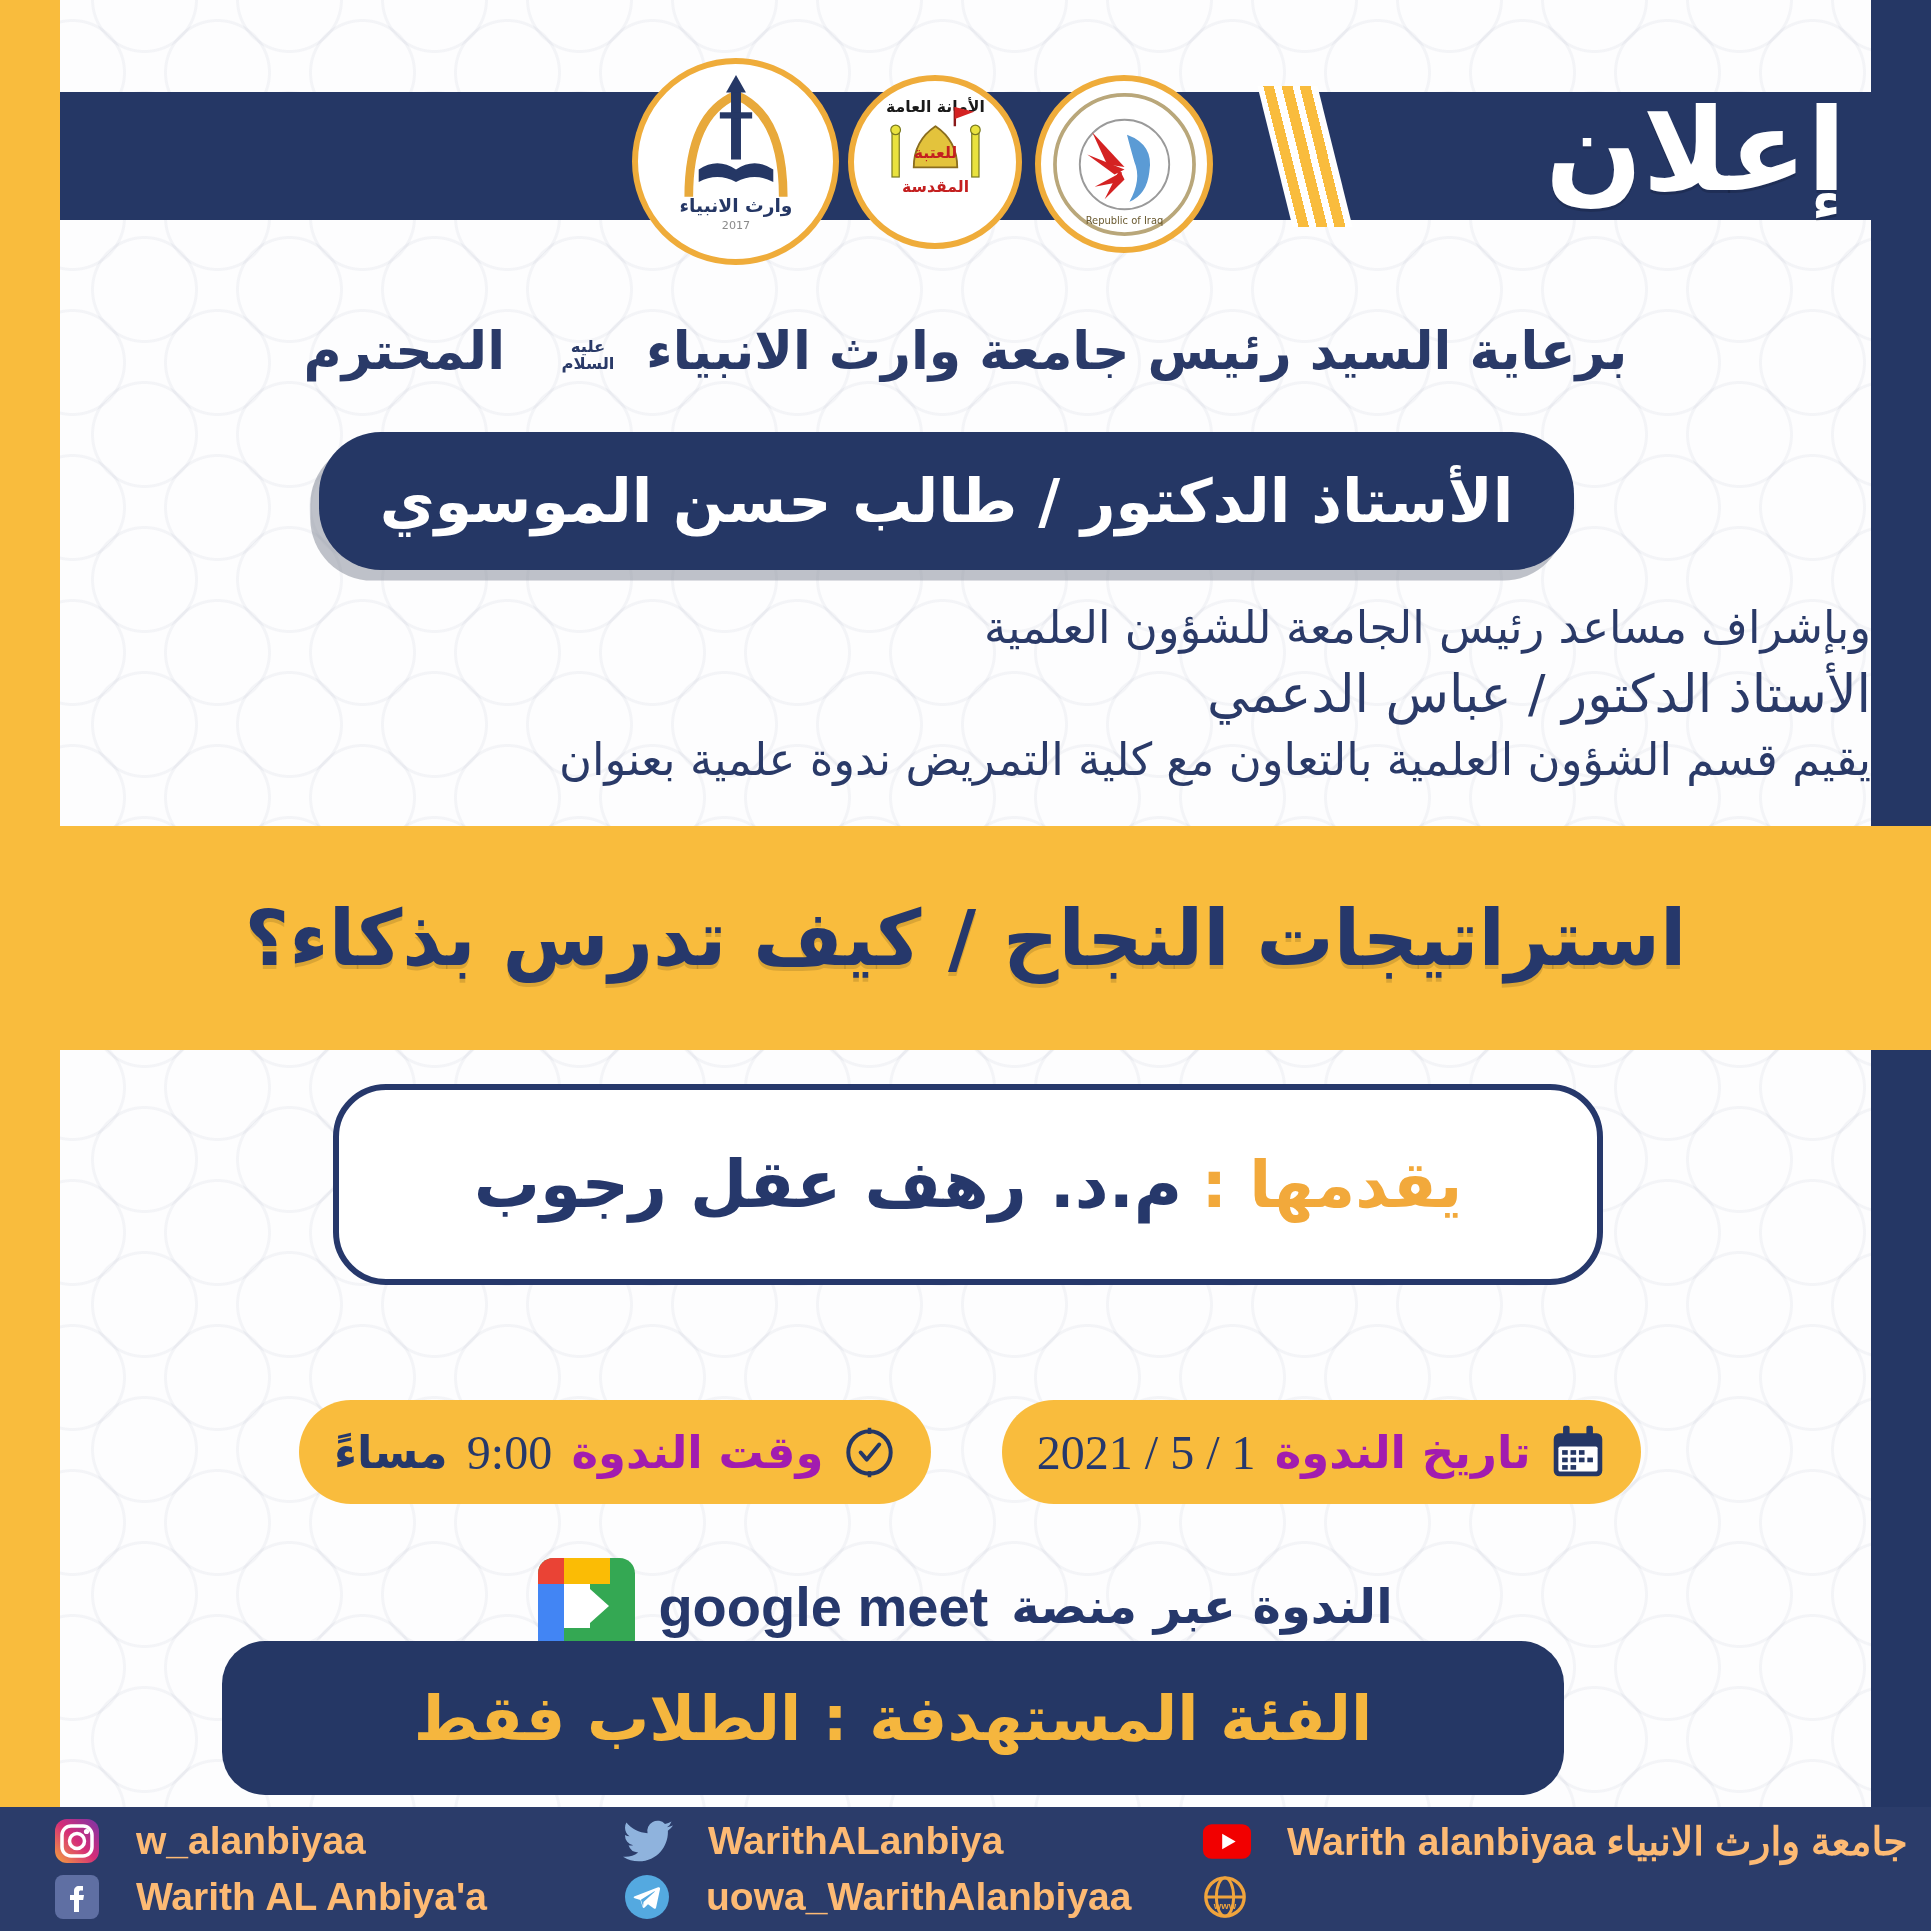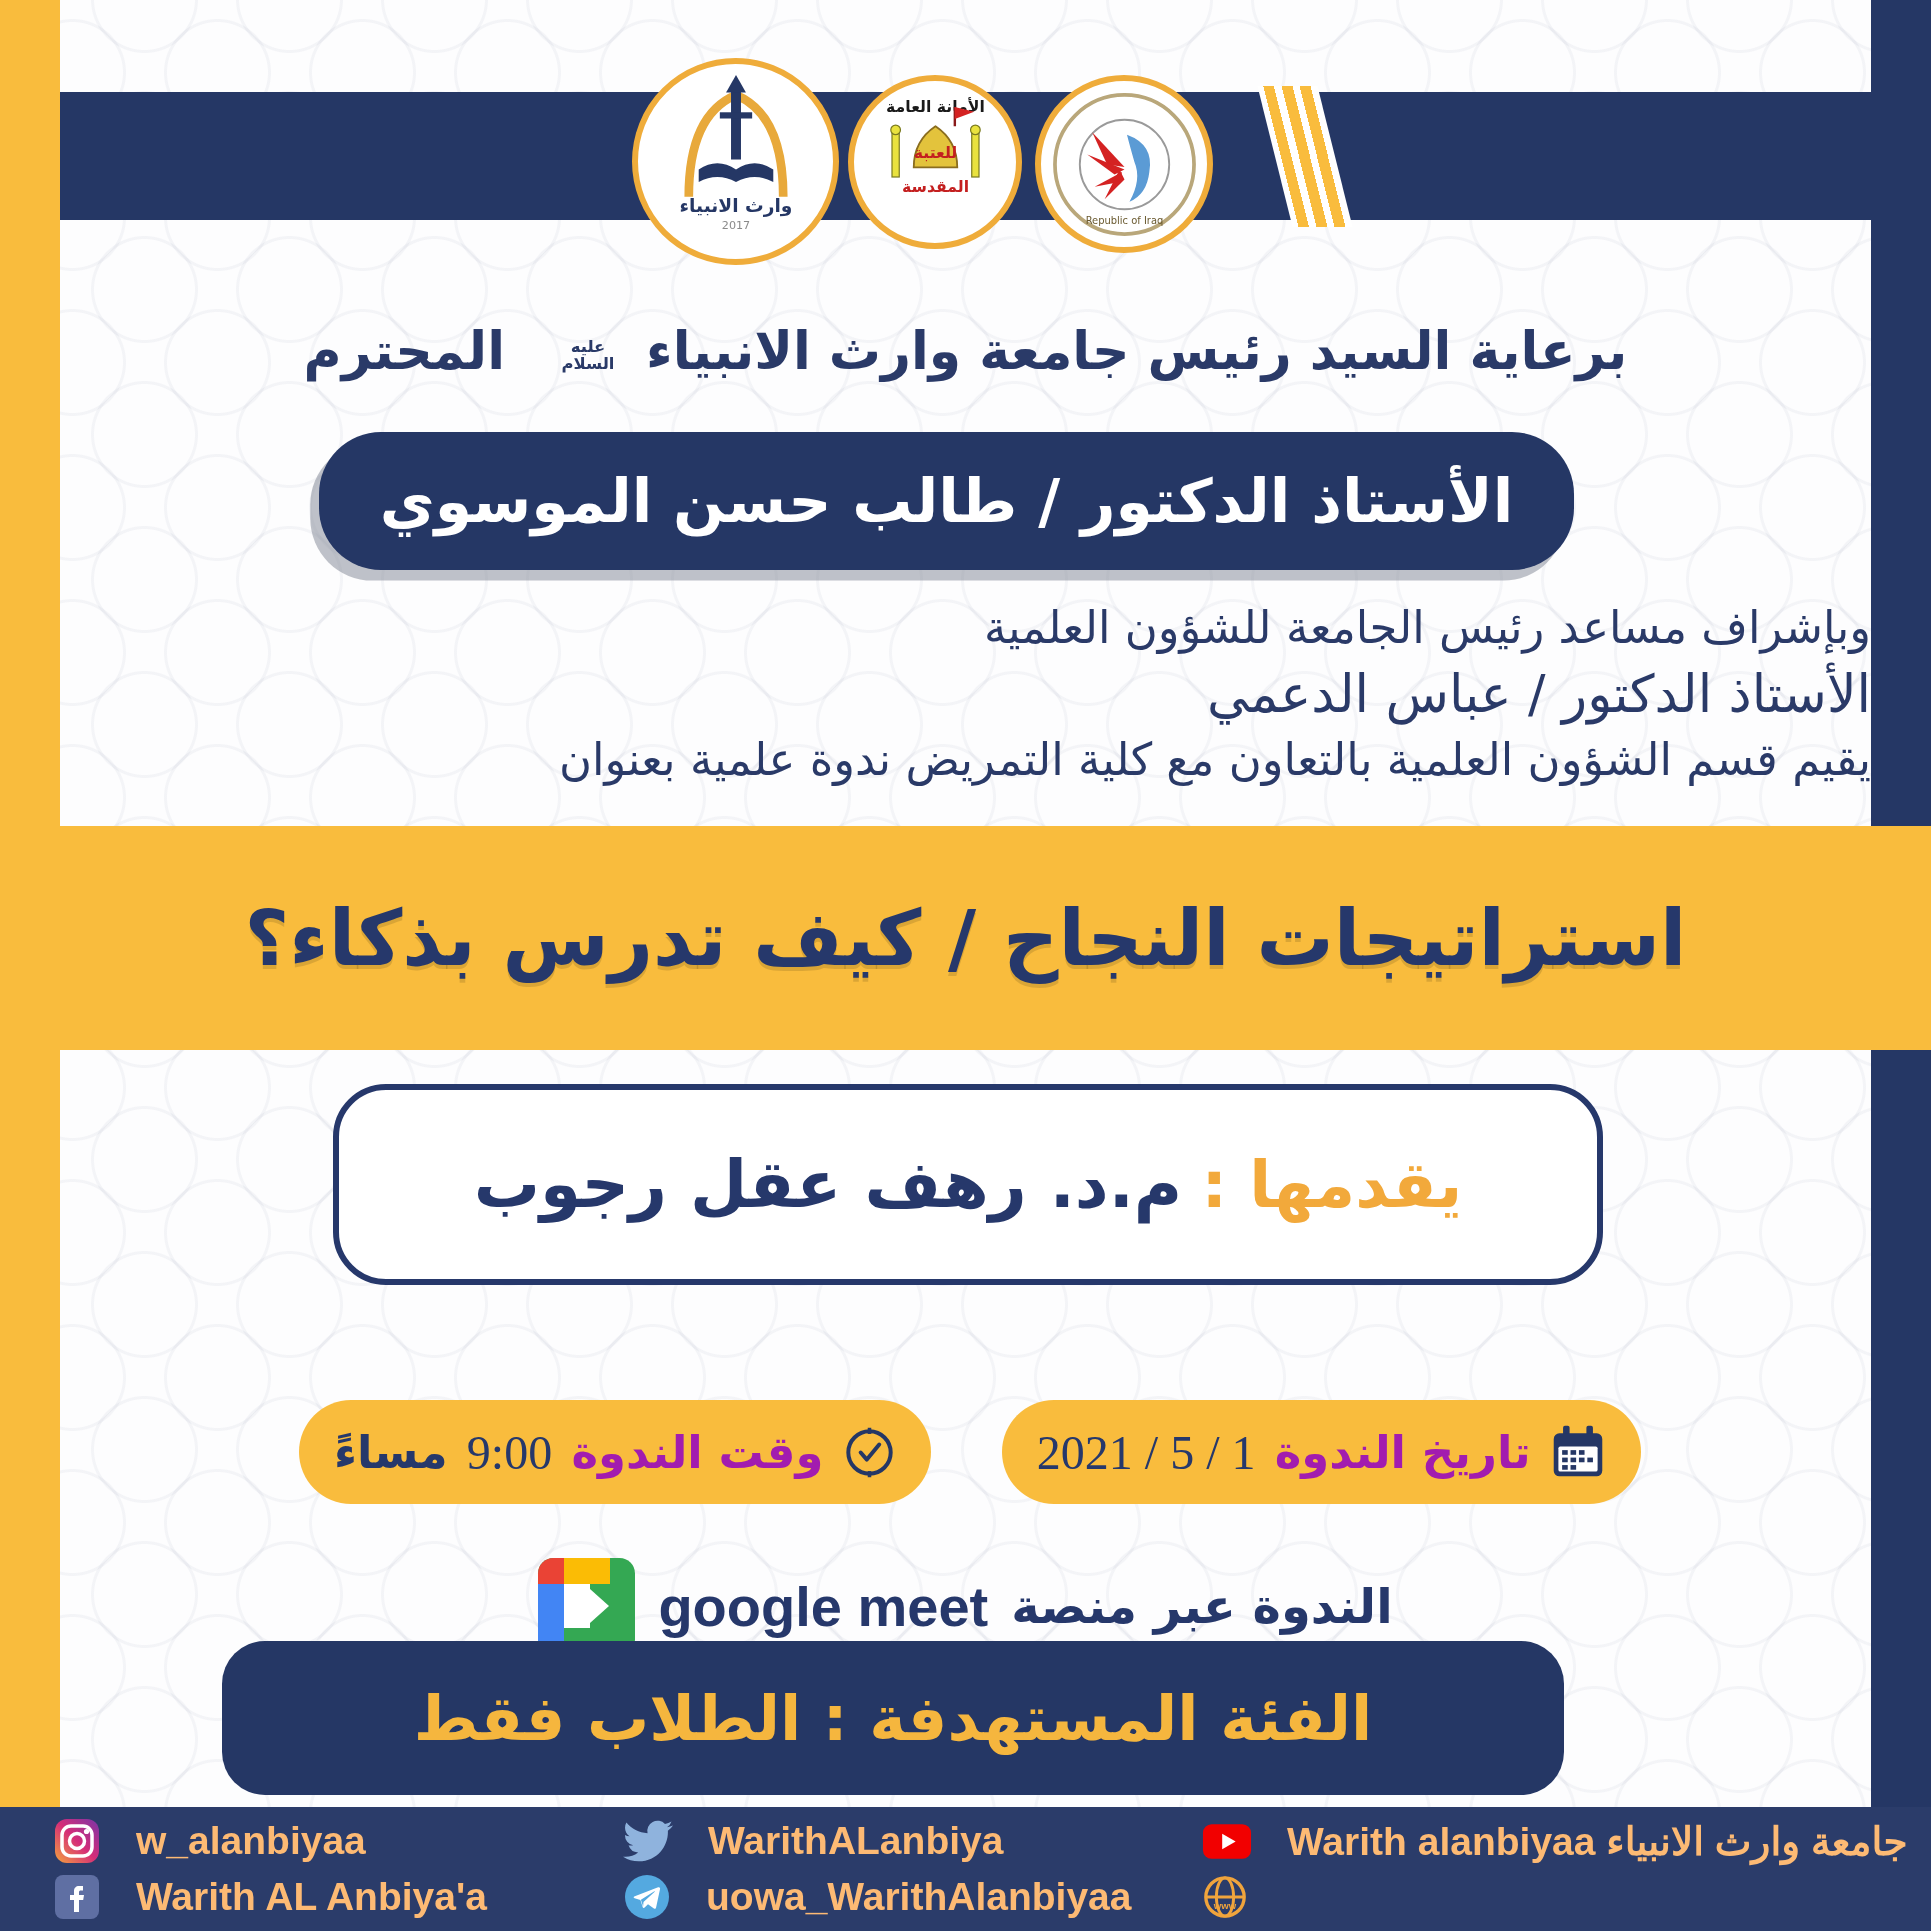--- a/index.html
+++ b/index.html
@@ -127,20 +127,21 @@
 </head>
 <body>
 
 <div class="page">
 
   <div class="stripe-left"></div>
   <div class="stripe-right"></div>
 
   <div class="header-band">
     <div class="header-slash"></div>
+    <div class="header-title">إعلان</div>
   </div>
 
   <div class="logo-circle logo-1">
     <svg width="154" height="174" viewBox="0 0 120 140">
       <path d="M22,98 Q22,32 60,16 Q98,32 98,98" fill="none" stroke="#E8A93B" stroke-width="7"></path>
       <rect x="56" y="10" width="8" height="58" fill="#253765"></rect>
       <polygon points="60,0 52,14 68,14" fill="#253765"></polygon>
       <rect x="47" y="30" width="26" height="5" fill="#253765"></rect>
       <path d="M30,76 Q45,66 60,76 Q75,66 90,76 L90,86 Q75,78 60,86 Q45,78 30,86 Z" fill="#253765"></path>
       <text x="60" y="110" text-anchor="middle" font-size="15" fill="#253765" class="logo-art-text" direction="rtl">وارث الانبياء</text>

